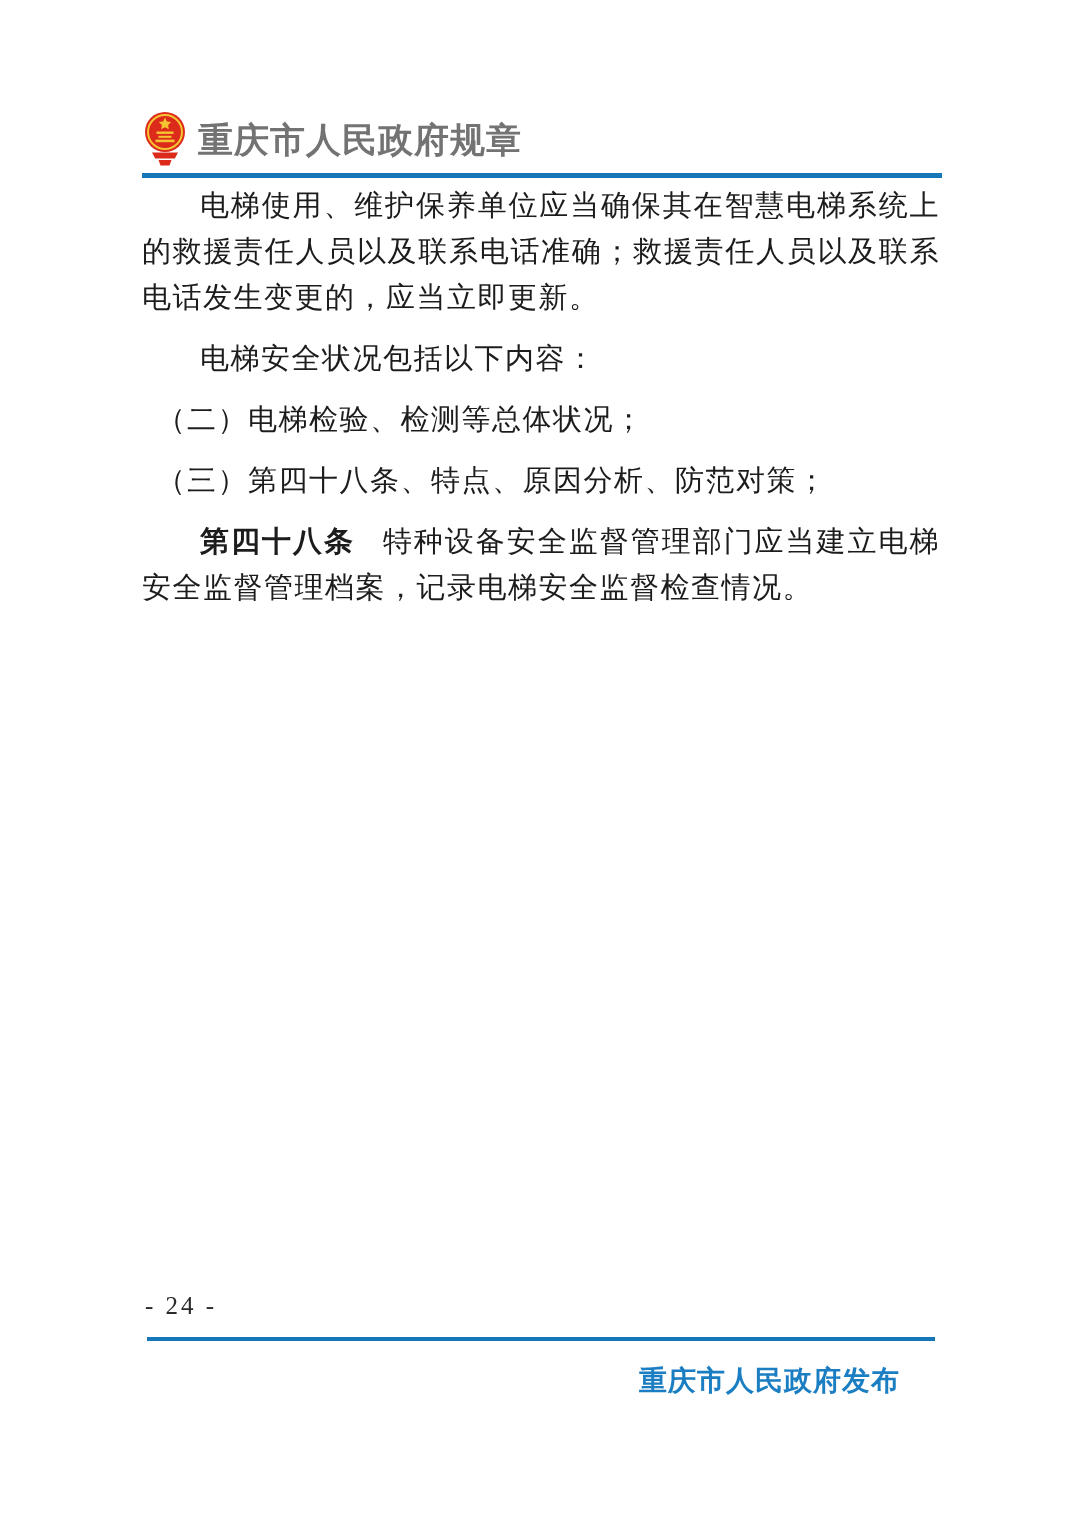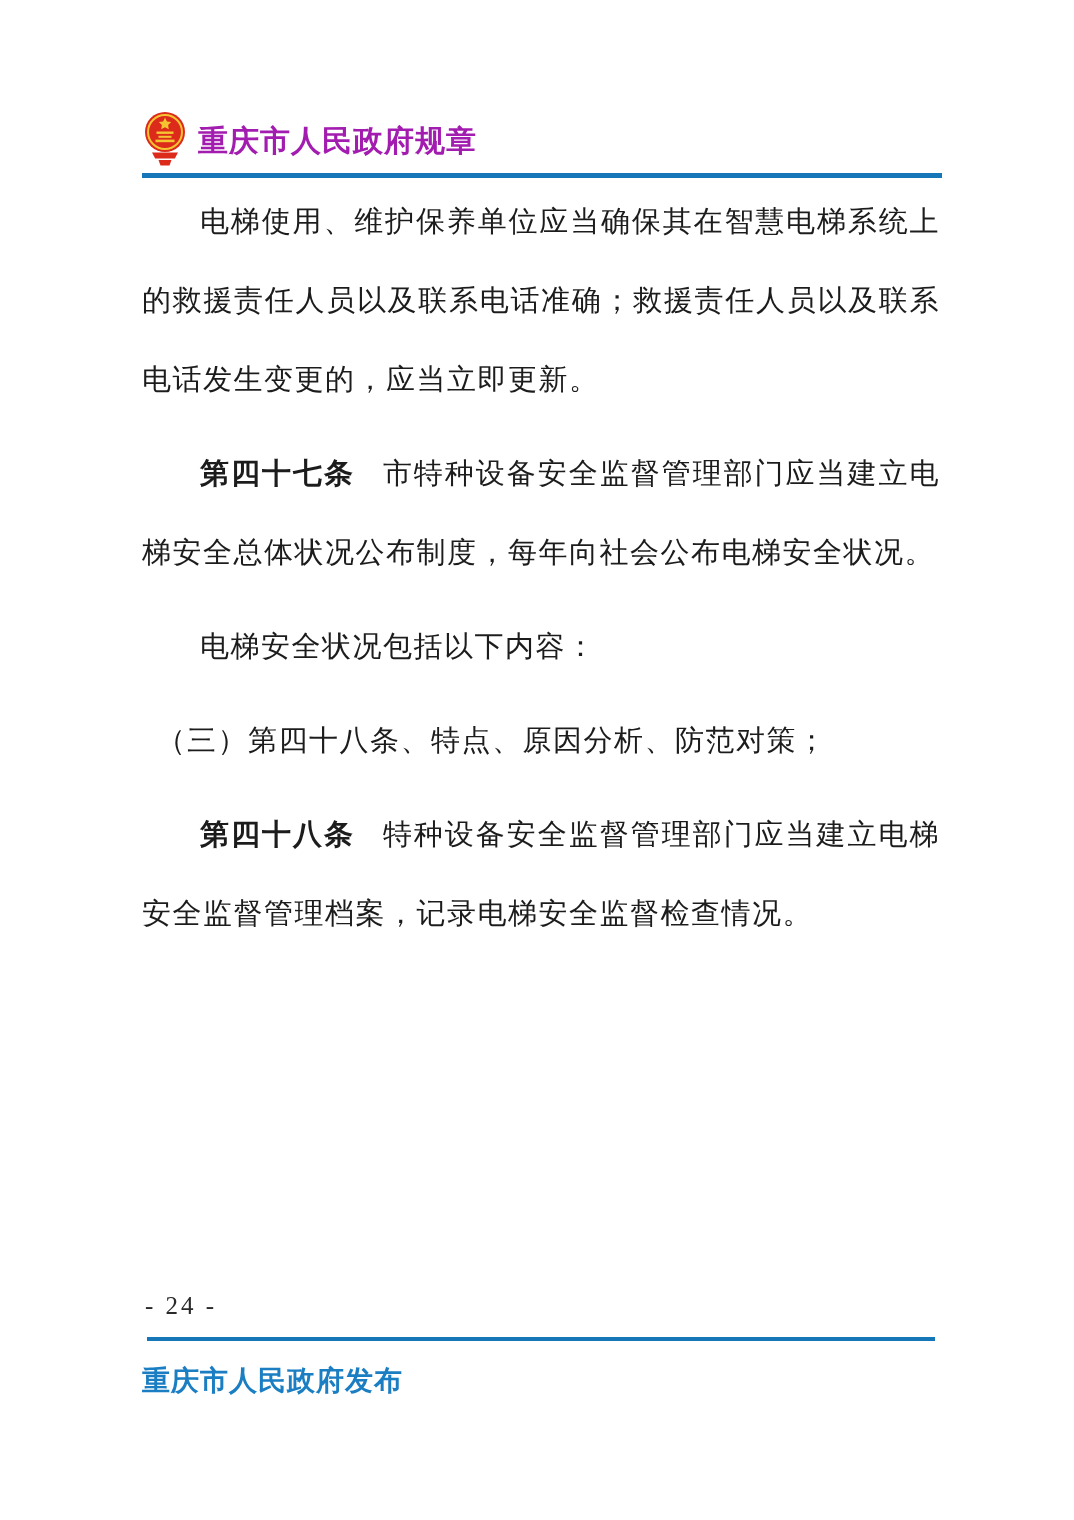--- a/index.html
+++ b/index.html
@@ -18,23 +18,23 @@
     position: absolute;
     left: 142px;
     top: 110px;
     display: flex;
     align-items: center;
     gap: 10px;
   }
   .emblem { display: block; flex: 0 0 auto; }
   .page-title {
     font-family: "Liberation Serif", "DejaVu Serif", serif;
-    font-size: 30px;
+    font-size: 35px;
     font-weight: bold;
-    color: #a21caf;
+    color: #737373;
     letter-spacing: 1px;
     line-height: 1;
     padding-top: 4px;
   }
   .header-rule {
     position: absolute;
     left: 142px;
     top: 173px;
     width: 800px;
     height: 5px;
@@ -43,21 +43,21 @@
 
   
   .body {
     position: absolute;
     left: 142px;
     top: 182px;
     width: 798px;
     color: #1c1c1c;
     font-family: "Liberation Serif", "DejaVu Serif", serif;
     font-size: 29px;
-    line-height: 79px;
+    line-height: 46px;
     text-align: justify;
     letter-spacing: 1.5px;
   }
   .body p { margin: 0 0 15px 0; }
   .para-indent { text-indent: 2em; }
   .para-item { text-indent: 0.5em; }
   .article-no {
     font-family: "Liberation Sans", "DejaVu Sans", sans-serif;
     font-weight: bold;
     margin-right: 28px;
@@ -79,21 +79,21 @@
     top: 1337px;
     width: 788px;
     height: 4px;
     background: #1577b8;
   }
   .publisher {
     position: absolute;
     left: 142px;
     top: 1362px;
     width: 758px;
-    text-align: left;
+    text-align: right;
     font-family: "Liberation Serif", "DejaVu Serif", serif;
     font-size: 28px;
     font-weight: bold;
     color: #1b7ec2;
     letter-spacing: 1px;
   }
 </style>
 </head>
 <body>
 
@@ -113,29 +113,29 @@
     <div class="page-title">重庆市人民政府规章</div>
   </div>
   <div class="header-rule"></div>
 
   <div class="body">
 
     <p class="para-indent">
       <span>电梯使用、维护保养单位应当确保其在智慧电梯系统上的救援责任人员以及联系电话准确；救援责任人员以及联系电话发生变更的，应当立即更新。</span>
     </p>
 
-    <p class="para-indent">
-      <span class="article-no">第四十七条</span><span>市特种设备安全监督管理部门应当建立电梯安全总体状况公布制度，每年向社会公布电梯安全状况。</span>
-    </p>
 
     <p class="para-indent">
       <span>电梯安全状况包括以下内容：</span>
     </p>
 
 
+    <p class="para-item">
+      <span>（二）电梯检验、检测等总体状况；</span>
+    </p>
 
     <p class="para-item">
       <span>（三）第四十八条、特点、原因分析、防范对策；</span>
     </p>
 
 
     <p class="para-indent">
       <span class="article-no">第四十八条</span><span>特种设备安全监督管理部门应当建立电梯安全监督管理档案，记录电梯安全监督检查情况。</span>
     </p>
 

